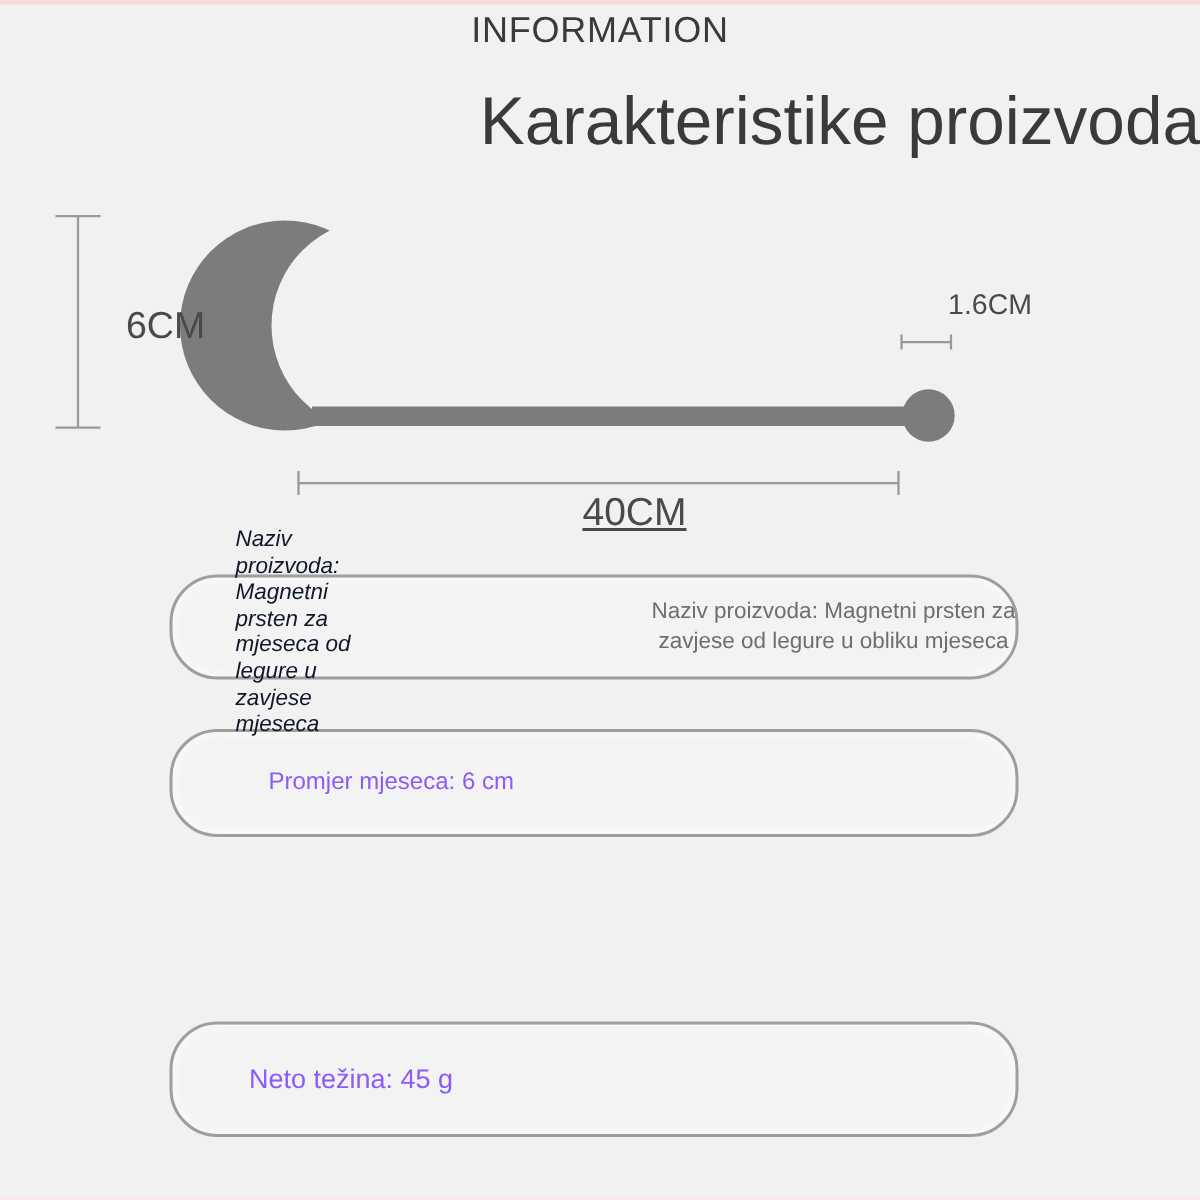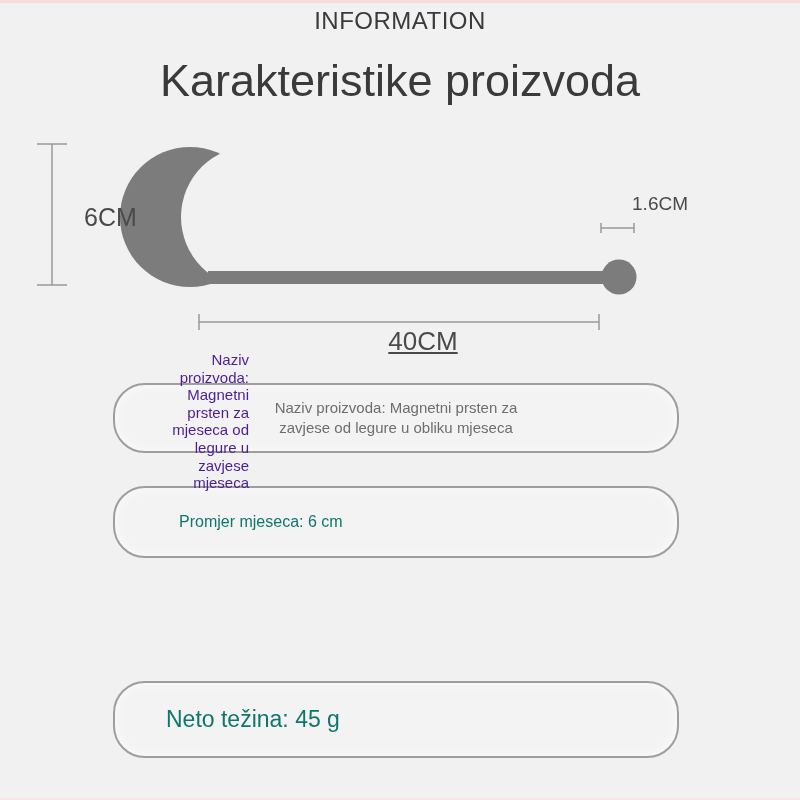--- a/index.html
+++ b/index.html
@@ -15,54 +15,54 @@
   .top-strip    { position: absolute; top: 0; left: 0; width: 800px; height: 3px; background: #f8dcdc; }
   .bottom-strip { position: absolute; bottom: 0; left: 0; width: 800px; height: 2px; background: #f9e6e6; }
 
   .kicker {
     position: absolute; top: 7px; left: 0; width: 800px;
     text-align: center; font-size: 24px; line-height: 28px;
     color: #3a3a3a; letter-spacing: 0.5px;
   }
   .page-title {
     position: absolute; top: 54px; left: 0; width: 800px;
-    text-align: center; font-size: 45px; line-height: 54px;
+    text-align: right; font-size: 45px; line-height: 54px;
     color: #3a3a3a; font-weight: 400;
   }
 
   .diagram-svg { position: absolute; left: 0; top: 130px; width: 800px; height: 235px; }
 
   .dim-label { position: absolute; color: #4a4a4a; white-space: nowrap; margin-left: 28px; }
   .label-moon-height   { left: 56px;  top: 204px; font-size: 25px; line-height: 27px; }
   .label-ball-diameter { left: 580px; top: 193px; width: 80px; text-align: right; font-size: 19px; line-height: 21px; }
   .label-strap-length  { left: 345px; top: 327px; width: 100px; text-align: center; font-size: 26px; line-height: 28px; text-decoration: underline; }
 
   .overlay-col {
     position: absolute; left: 157px; top: 351px; width: 92px;
-    text-align: right; font-size: 15px; line-height: 17.6px;
-    color: #4c1d95; z-index: 5;
+    text-align: left; font-size: 15px; line-height: 17.6px;
+    color: #0f172a; z-index: 5; font-style: italic;
   }
 
   .spec-box {
     position: absolute; left: 113px; width: 566px;
     border: 2px solid #9e9e9e; border-radius: 32px;
     background: #f3f3f3;
     box-shadow: inset 0 0 12px rgba(255,255,255,0.8);
     display: flex; align-items: center;
-    color: #0f766e;
+    color: #8b5cf6;
   }
   .box-name {
     top: 383px; height: 70px;
-    justify-content: center; text-align: center;
+    justify-content: flex-end; text-align: center;
     font-size: 15px; line-height: 20px; color: #6e6e6e;
     white-space: pre-line;
   }
   .box-diameter { top: 486px; height: 72px; padding-left: 64px; font-size: 16px; }
   .box-length   { top: 587px; height: 72px; padding-left: 72px; font-size: 18px; }
-  .box-weight   { top: 681px; height: 77px; padding-left: 51px; font-size: 23px; }
+  .box-weight   { top: 681px; height: 77px; padding-left: 51px; font-size: 18px; }
 </style>
 </head>
 <body>
 
 <div class="stage">
 
   <div class="top-strip"></div>
 
   <div class="kicker">INFORMATION</div>
 

